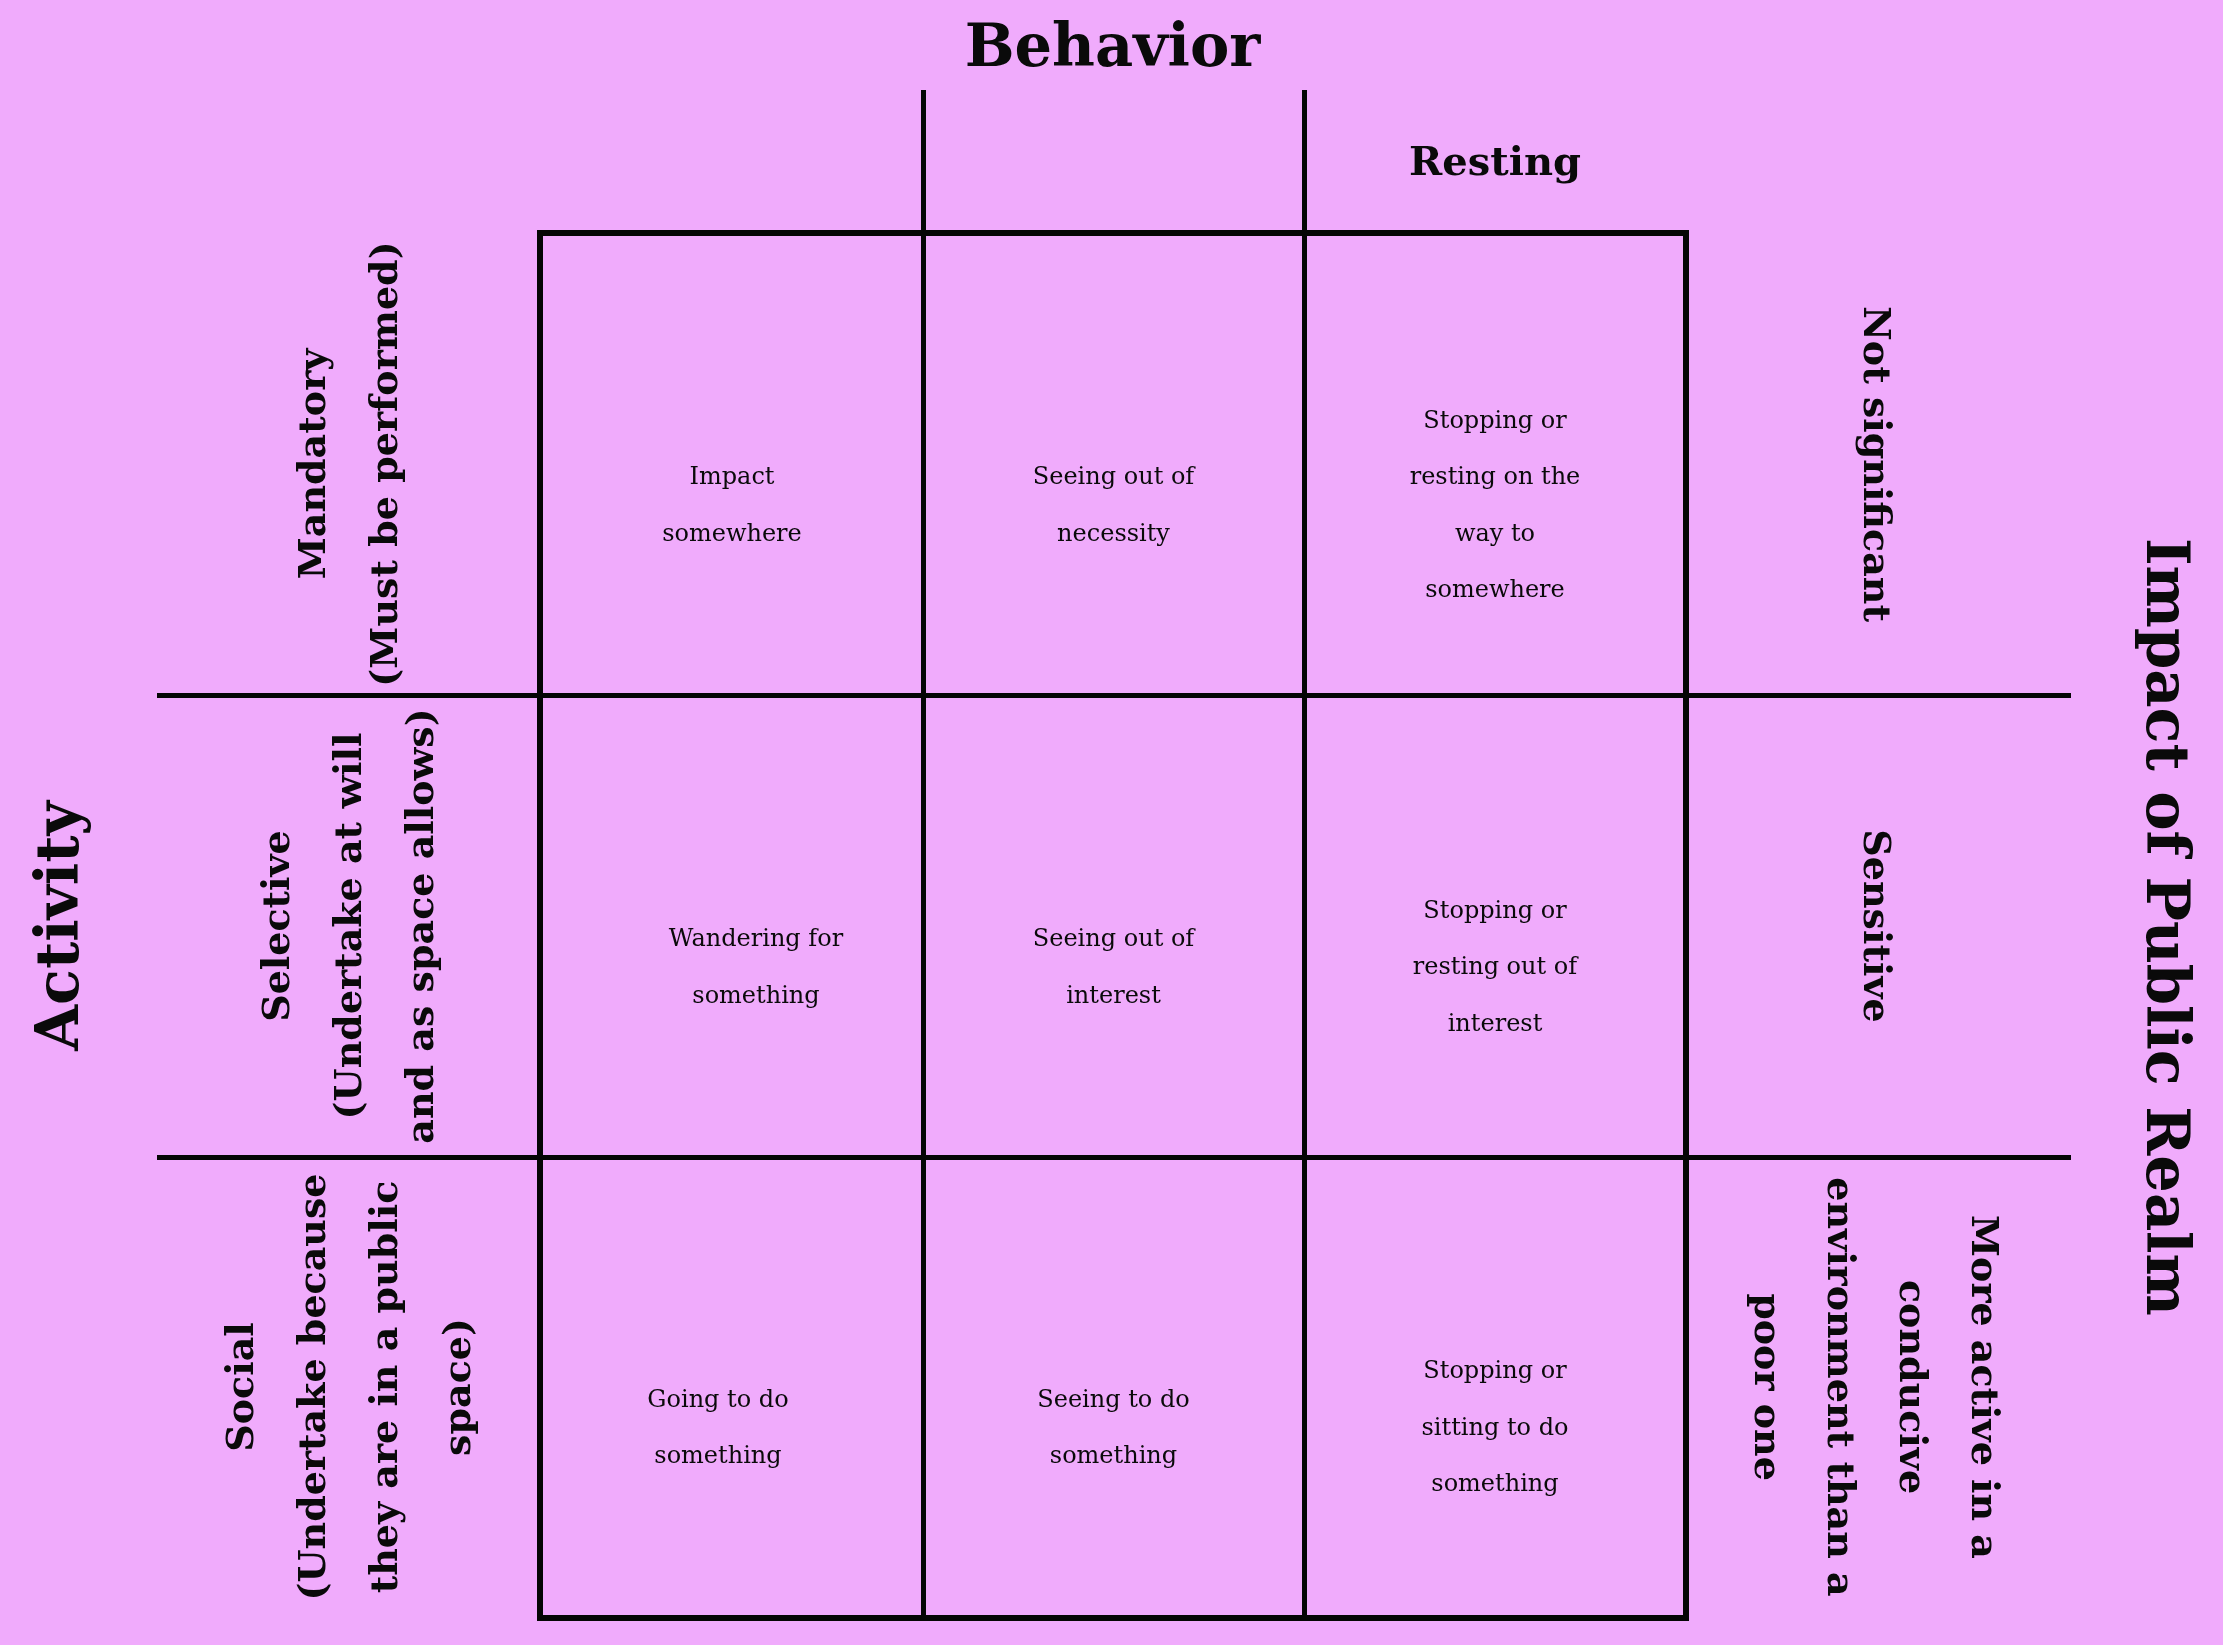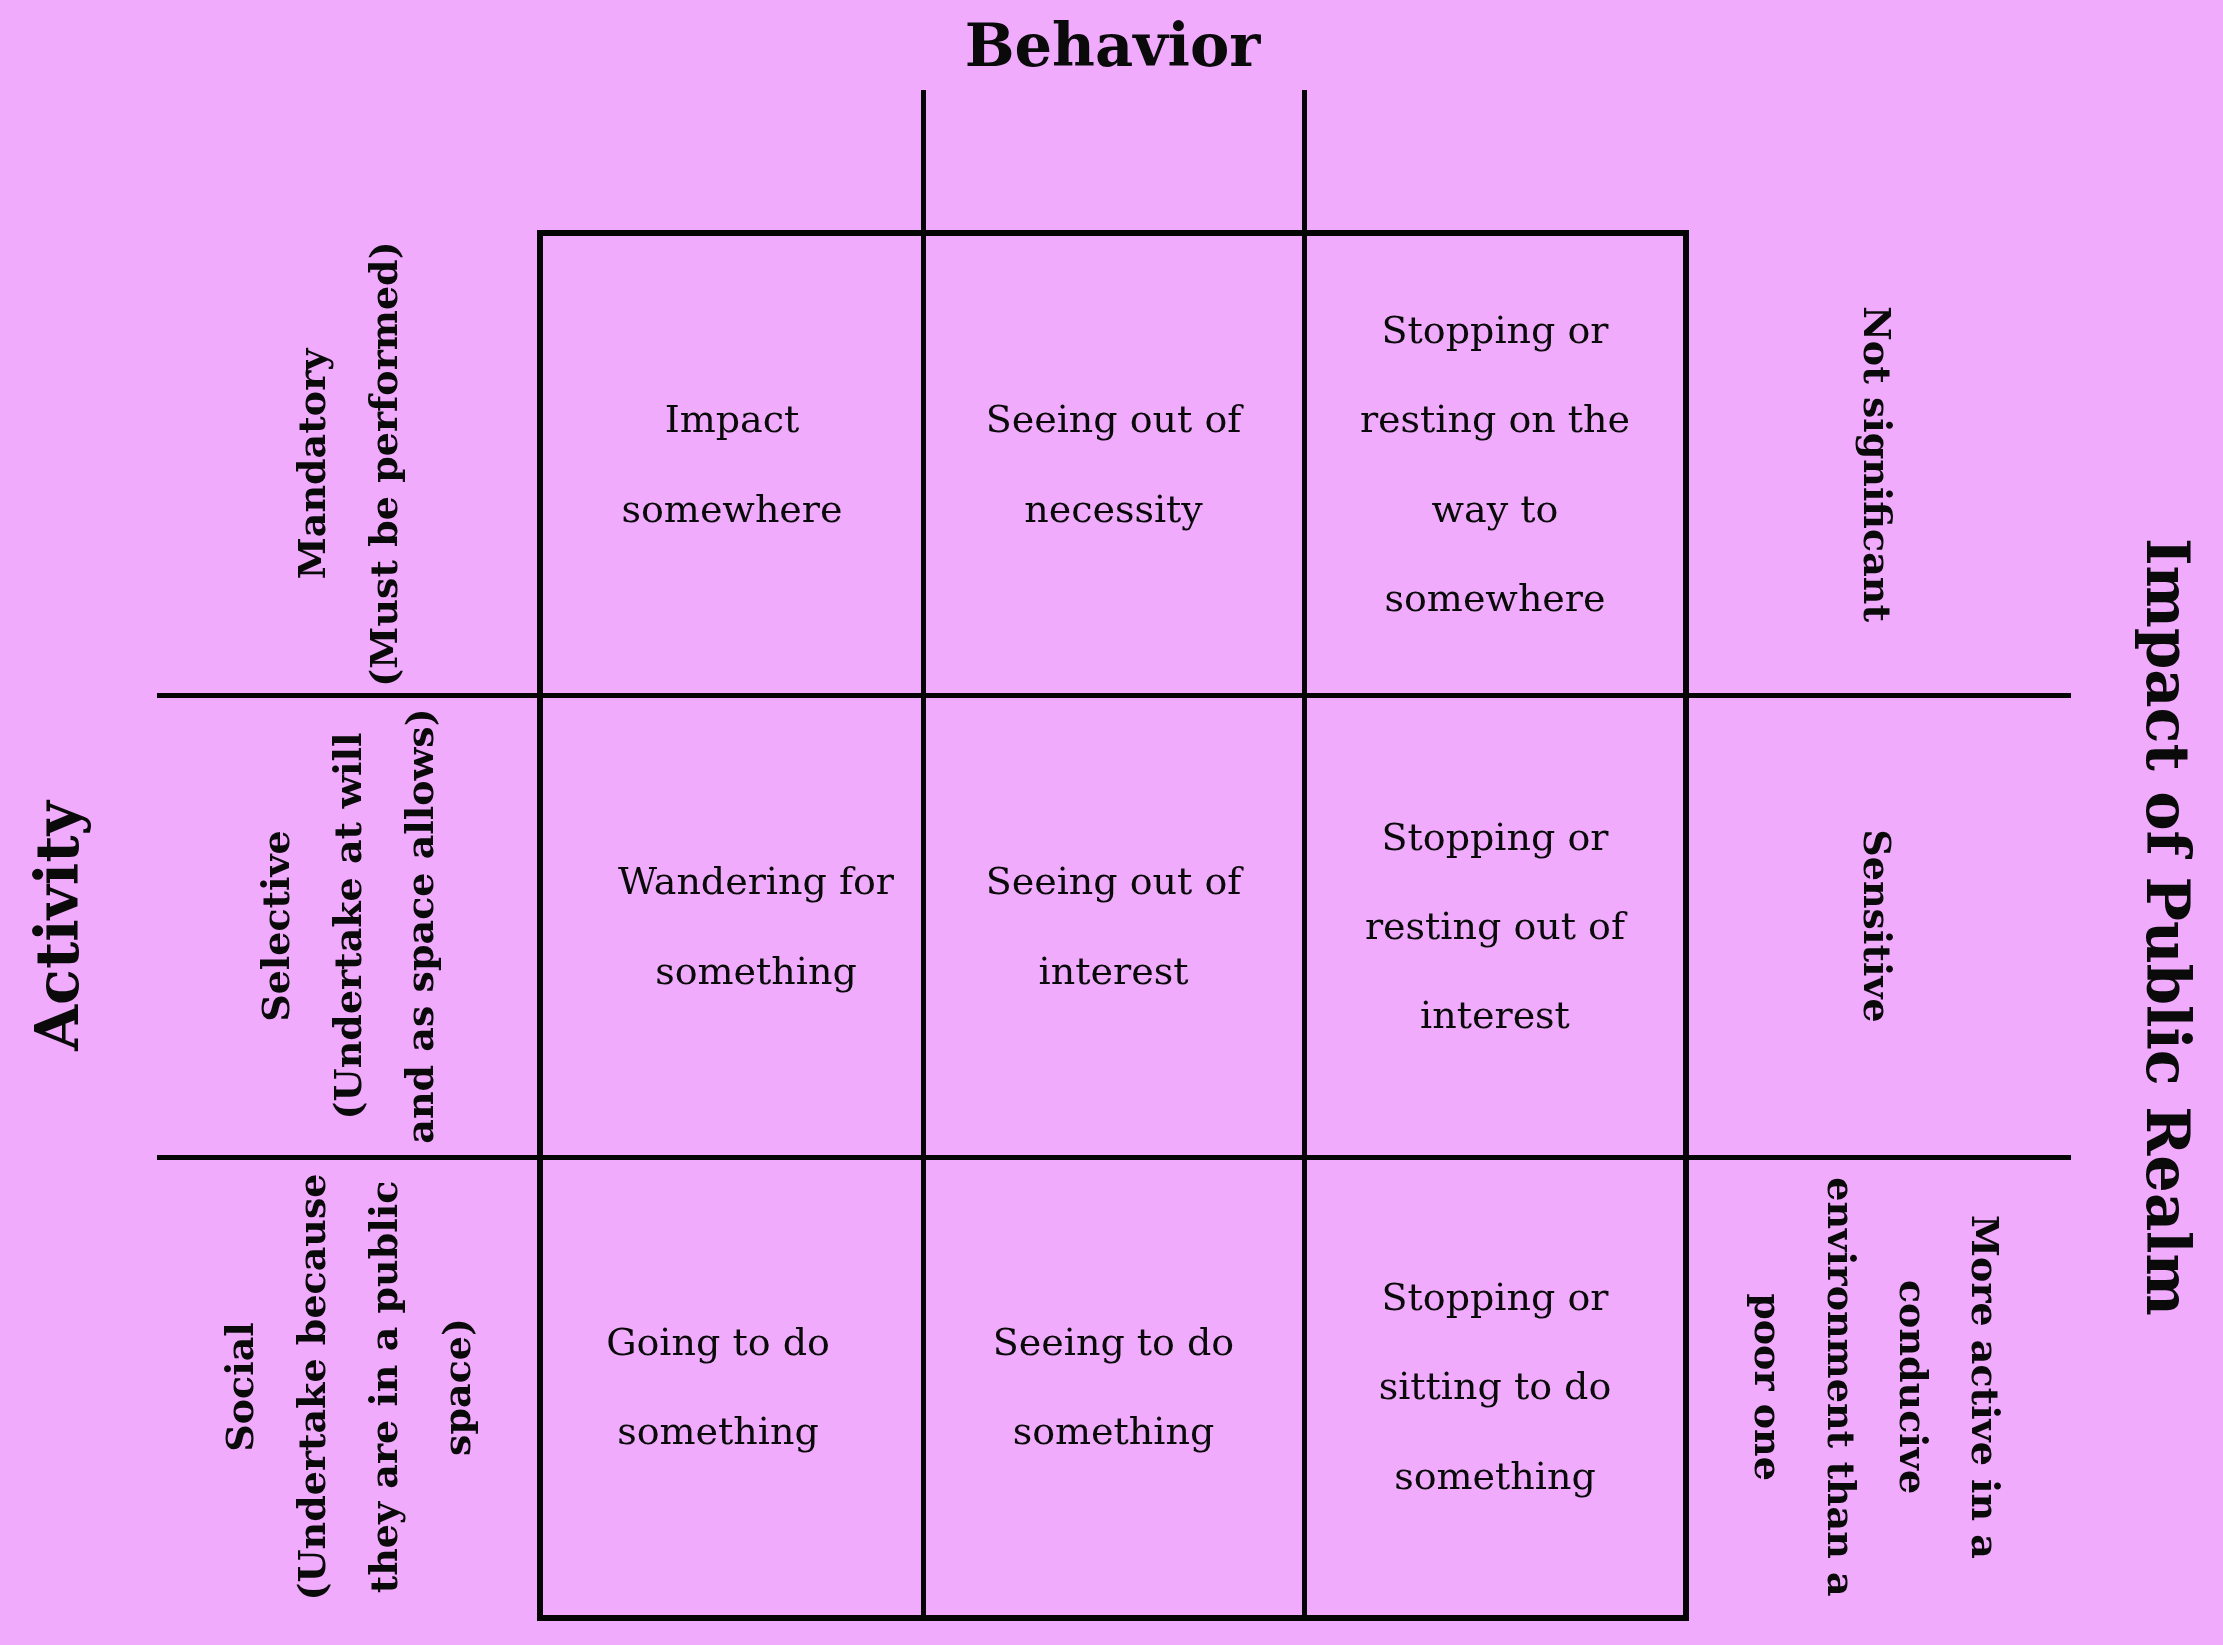--- a/index.html
+++ b/index.html
@@ -51,44 +51,46 @@
     white-space: pre-line;
   }
   .axis-label {
     font-size: 38px;
     font-weight: bold;
     line-height: 1.9;
   }
   .cell {
     position: absolute;
     display: flex; align-items: center; justify-content: center;
-    font-size: 38px;
+    font-size: 24px;
     line-height: 2.35;
     text-align: center;
     white-space: pre-line;
+    margin-top: 40px;
   }
 </style>
 </head>
 <body>
 
 <div class="canvas">
 
   <div class="line" style="left:537px;  top:230px;  width:1151px; height:5.7px;"></div>
   <div class="line" style="left:537px;  top:1615px; width:1151px; height:5.7px;"></div>
   <div class="line" style="left:537px;  top:230px;  width:5.7px;  height:1391px;"></div>
   <div class="line" style="left:1683px; top:230px;  width:5.7px;  height:1391px;"></div>
   <div class="line" style="left:921px;  top:90px;   width:4.8px;  height:1528px;"></div>
   <div class="line" style="left:1302px; top:90px;   width:4.8px;  height:1528px;"></div>
   <div class="line" style="left:157px;  top:693px;  width:1914px; height:4.8px;"></div>
   <div class="line" style="left:157px;  top:1155px; width:1914px; height:4.8px;"></div>
 
   <div class="big-title behavior-title">Behavior</div>
   <div class="big-title rotated rot-ccw" style="left:57px; top:926px; width:1332px;">Activity</div>
   <div class="big-title rotated rot-cw" style="left:2167px; top:927px; width:1332px;">Impact of Public Realm</div>
 
+  <div class="col-header" style="left:1307px; width:376px;">Resting</div>
 
   <div class="rotated rot-ccw axis-label" style="left:348px; top:464px;">Mandatory
 (Must be performed)</div>
   <div class="rotated rot-ccw axis-label" style="left:348px; top:926px;">Selective
 (Undertake at will
 and as space allows)</div>
   <div class="rotated rot-ccw axis-label" style="left:348px; top:1387px;">Social
 (Undertake because
 they are in a public
 space)</div>

